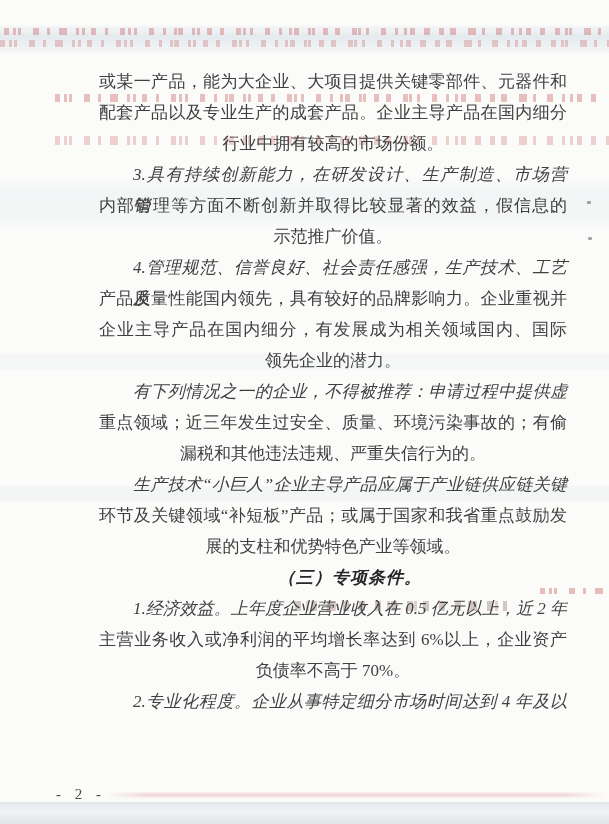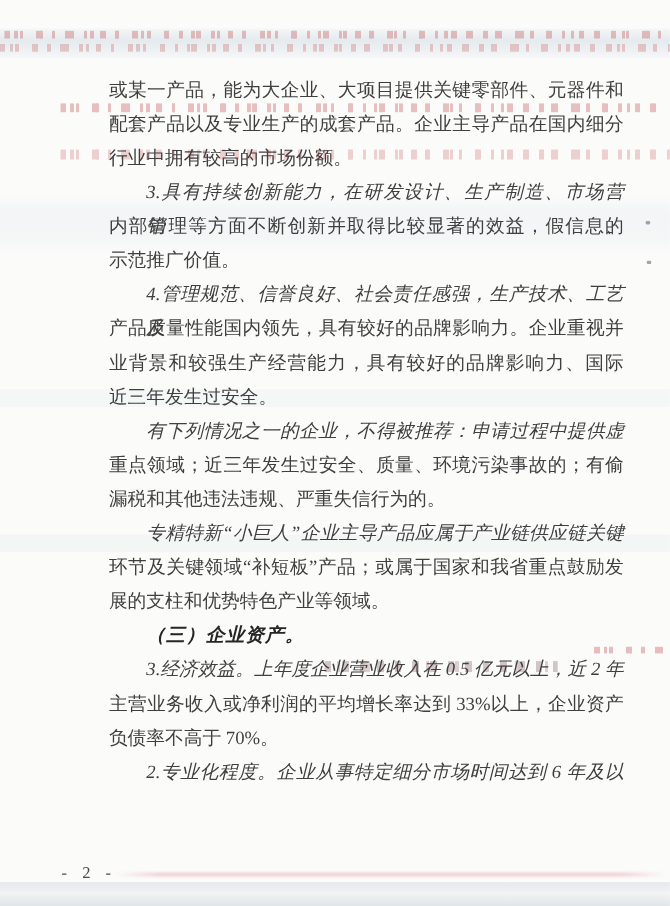--- a/index.html
+++ b/index.html
@@ -55,21 +55,21 @@
   .speck-b{left:588px;top:237px;}
 
   
   .text-block{
     position:absolute;left:60px;top:66px;width:468px;margin-left:39px;
   }
   .line{
     height:31px;line-height:31px;
     font-size:17px;color:var(--text-color);
     white-space:nowrap;
-    text-align:left;
+    text-align:center;
   }
   .line.full{
     text-align:justify;
     -moz-text-align-last:justify;
     text-align-last:justify;
     text-justify:inter-character;
     white-space:normal;
   }
   .line.indent{padding-left:34px;font-style:italic;}
   .line.heading{
@@ -108,30 +108,30 @@
 
   <main class="text-block">
       <div class="line full">或某一产品，能为大企业、大项目提供关键零部件、元器件和</div>
       <div class="line full">配套产品以及专业生产的成套产品。企业主导产品在国内细分</div>
       <div class="line">行业中拥有较高的市场份额。</div>
       <div class="line indent full">3.具有持续创新能力，在研发设计、生产制造、市场营销、</div>
       <div class="line full">内部管理等方面不断创新并取得比较显著的效益，假信息的</div>
       <div class="line">示范推广价值。</div>
       <div class="line indent full">4.管理规范、信誉良好、社会责任感强，生产技术、工艺及</div>
       <div class="line full">产品质量性能国内领先，具有较好的品牌影响力。企业重视并</div>
-      <div class="line full">业背景和较强生产经营能力，具有较好的品牌影响力、国际</div>
-      <div class="line">近三年发生过安全。</div>
+      <div class="line full">企业主导产品在国内细分，有发展成为相关领域国内、国际</div>
+      <div class="line">领先企业的潜力。</div>
       <div class="line indent full">有下列情况之一的企业，不得被推荐：申请过程中提供虚</div>
       <div class="line full">重点领域；近三年发生过安全、质量、环境污染事故的；有偷</div>
       <div class="line">漏税和其他违法违规、严重失信行为的。</div>
-      <div class="line indent full">专精特新“小巨人”企业主导产品应属于产业链供应链关键</div>
+      <div class="line indent full">生产技术“小巨人”企业主导产品应属于产业链供应链关键</div>
       <div class="line full">环节及关键领域“补短板”产品；或属于国家和我省重点鼓励发</div>
       <div class="line">展的支柱和优势特色产业等领域。</div>
-      <div class="line heading indent">（三）企业资产。</div>
-      <div class="line indent full">3.经济效益。上年度企业营业收入在 0.5 亿元以上，近 2 年</div>
-      <div class="line full">主营业务收入或净利润的平均增长率达到 33%以上，企业资产</div>
+      <div class="line heading indent">（三）专项条件。</div>
+      <div class="line indent full">1.经济效益。上年度企业营业收入在 0.5 亿元以上，近 2 年</div>
+      <div class="line full">主营业务收入或净利润的平均增长率达到 6%以上，企业资产</div>
       <div class="line">负债率不高于 70%。</div>
-      <div class="line indent full">2.专业化程度。企业从事特定细分市场时间达到 6 年及以</div>
+      <div class="line indent full">2.专业化程度。企业从事特定细分市场时间达到 4 年及以</div>
     </main>
 
   <div class="page-number">- 2 -</div>
 
 </div>
 
 </body></html>

